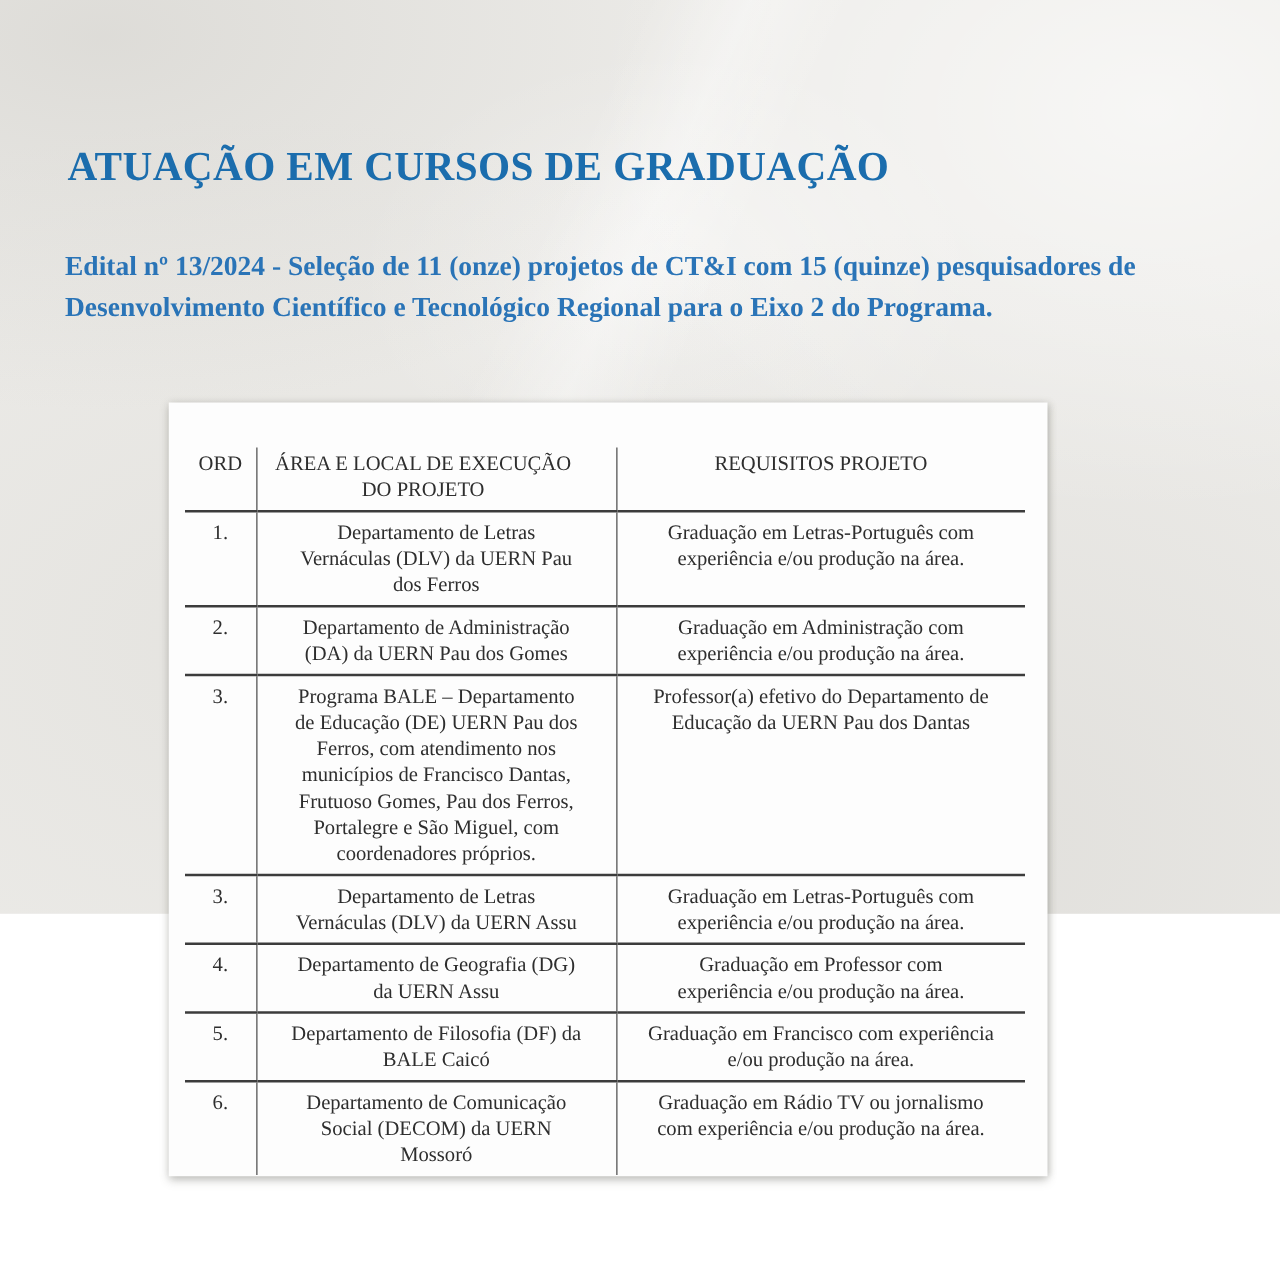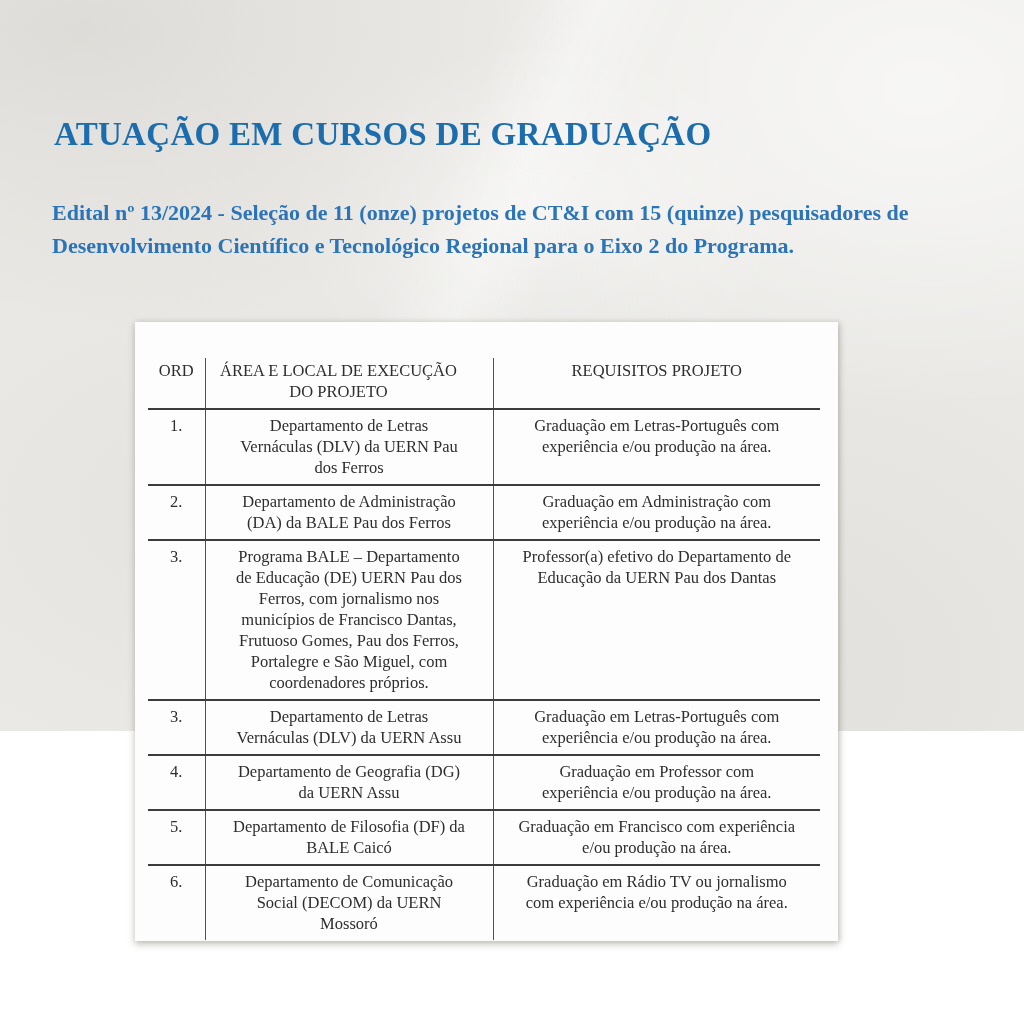--- a/index.html
+++ b/index.html
@@ -113,29 +113,29 @@
           <td>1.</td>
           <td class="pre">Departamento de Letras
 Vernáculas (DLV) da UERN Pau
 dos Ferros</td>
           <td class="pre">Graduação em Letras-Português com
 experiência e/ou produção na área.</td>
         </tr>
         <tr>
           <td>2.</td>
           <td class="pre">Departamento de Administração
-(DA) da BALE Pau dos Ferros</td>
+(DA) da UERN Pau dos Gomes</td>
           <td class="pre">Graduação em Administração com
 experiência e/ou produção na área.</td>
         </tr>
         <tr>
           <td>3.</td>
           <td class="pre">Programa BALE – Departamento
 de Educação (DE) UERN Pau dos
-Ferros, com jornalismo nos
+Ferros, com atendimento nos
 municípios de Francisco Dantas,
 Frutuoso Gomes, Pau dos Ferros,
 Portalegre e São Miguel, com
 coordenadores próprios.</td>
           <td class="pre">Professor(a) efetivo do Departamento de
 Educação da UERN Pau dos Dantas</td>
         </tr>
         <tr>
           <td>3.</td>
           <td class="pre">Departamento de Letras

